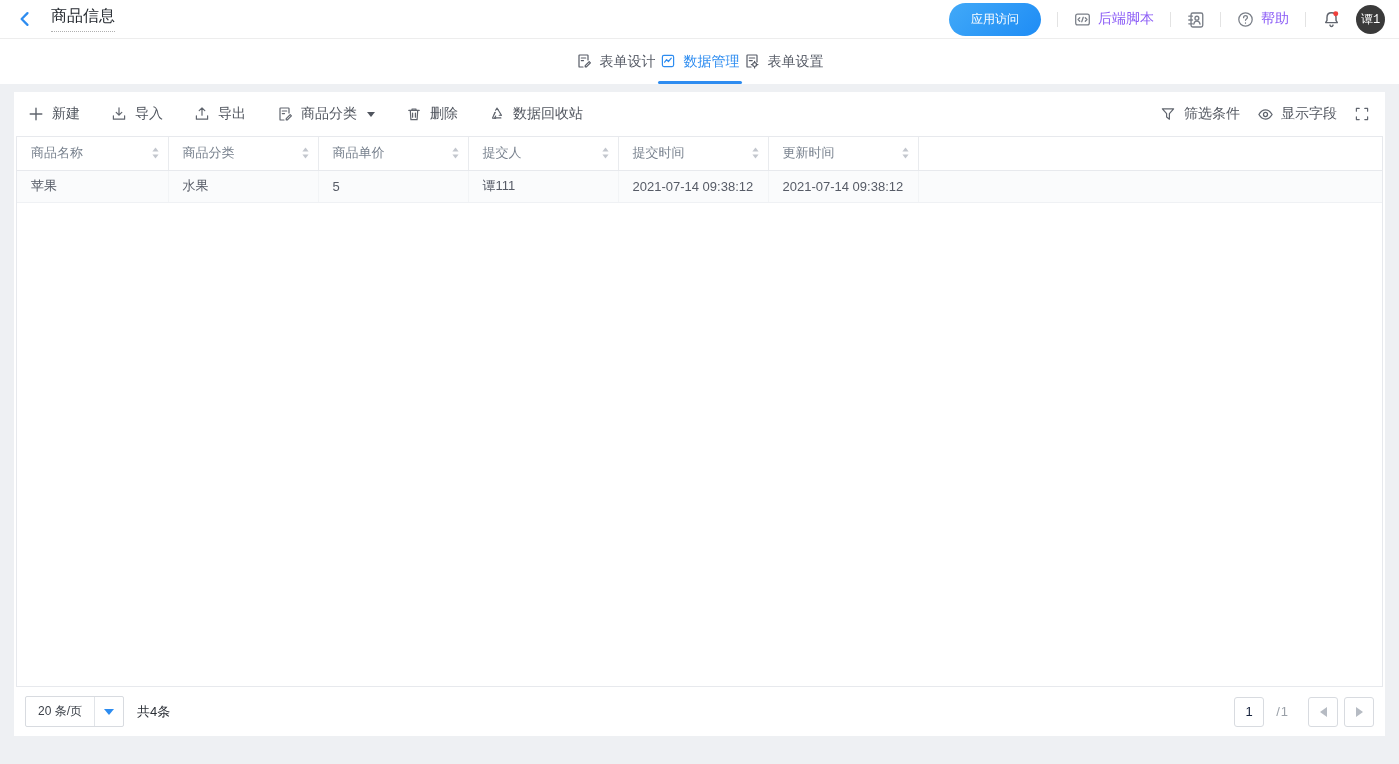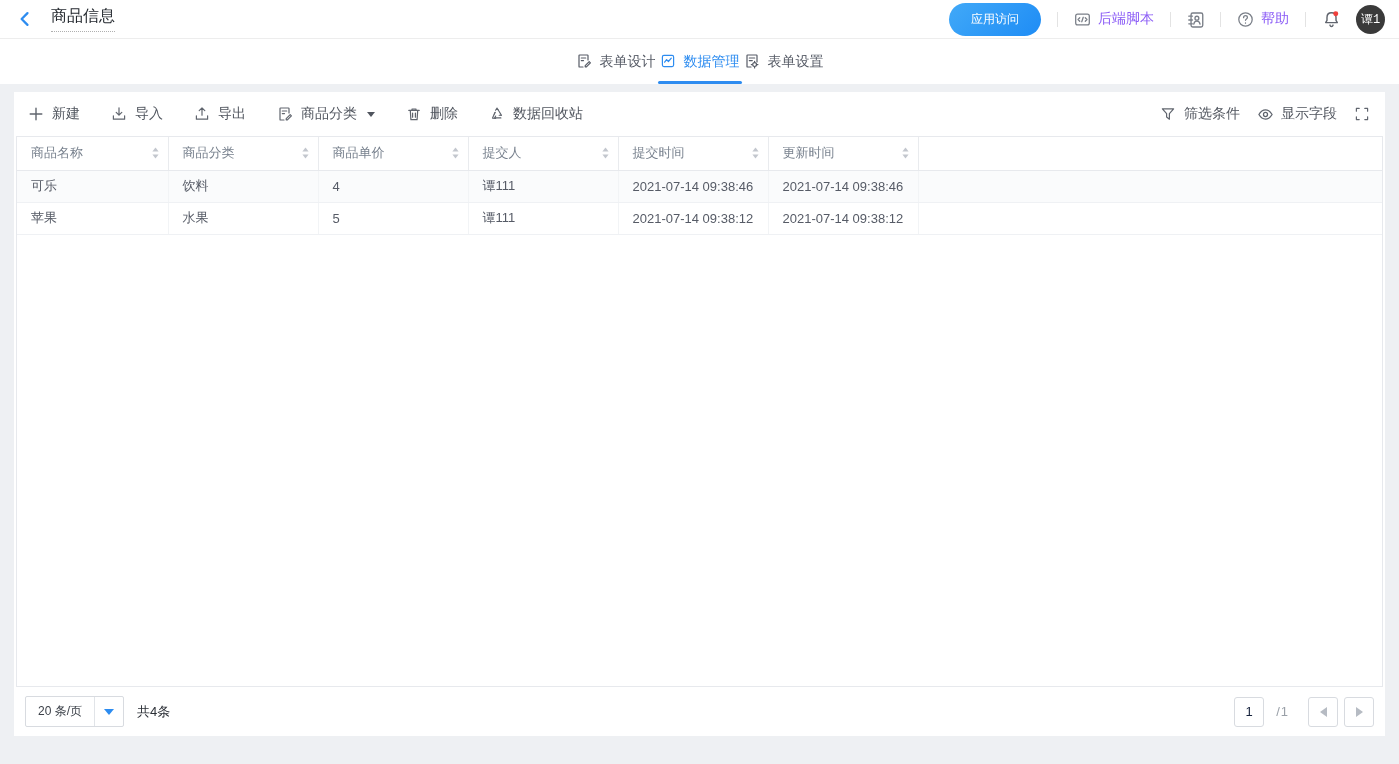--- a/index.html
+++ b/index.html
@@ -368,29 +368,20 @@
                     <path d="M4.5 12.5 1.4 8.6h6.2z" fill="#c3c7ce"></path>
                   </svg>
                 </span>
               </div>
             </th>
           <th></th>
         </tr>
       </thead>
       <tbody>
         <tr>
-          <td>可乐</td>
-          <td>饮料</td>
-          <td>4</td>
-          <td>谭111</td>
-          <td>2021-07-14 09:38:46</td>
-          <td>2021-07-14 09:38:46</td>
-          <td></td>
-        </tr>
-        <tr>
           <td>苹果</td>
           <td>水果</td>
           <td>5</td>
           <td>谭111</td>
           <td>2021-07-14 09:38:12</td>
           <td>2021-07-14 09:38:12</td>
           <td></td>
         </tr>
       </tbody>
     </table>

